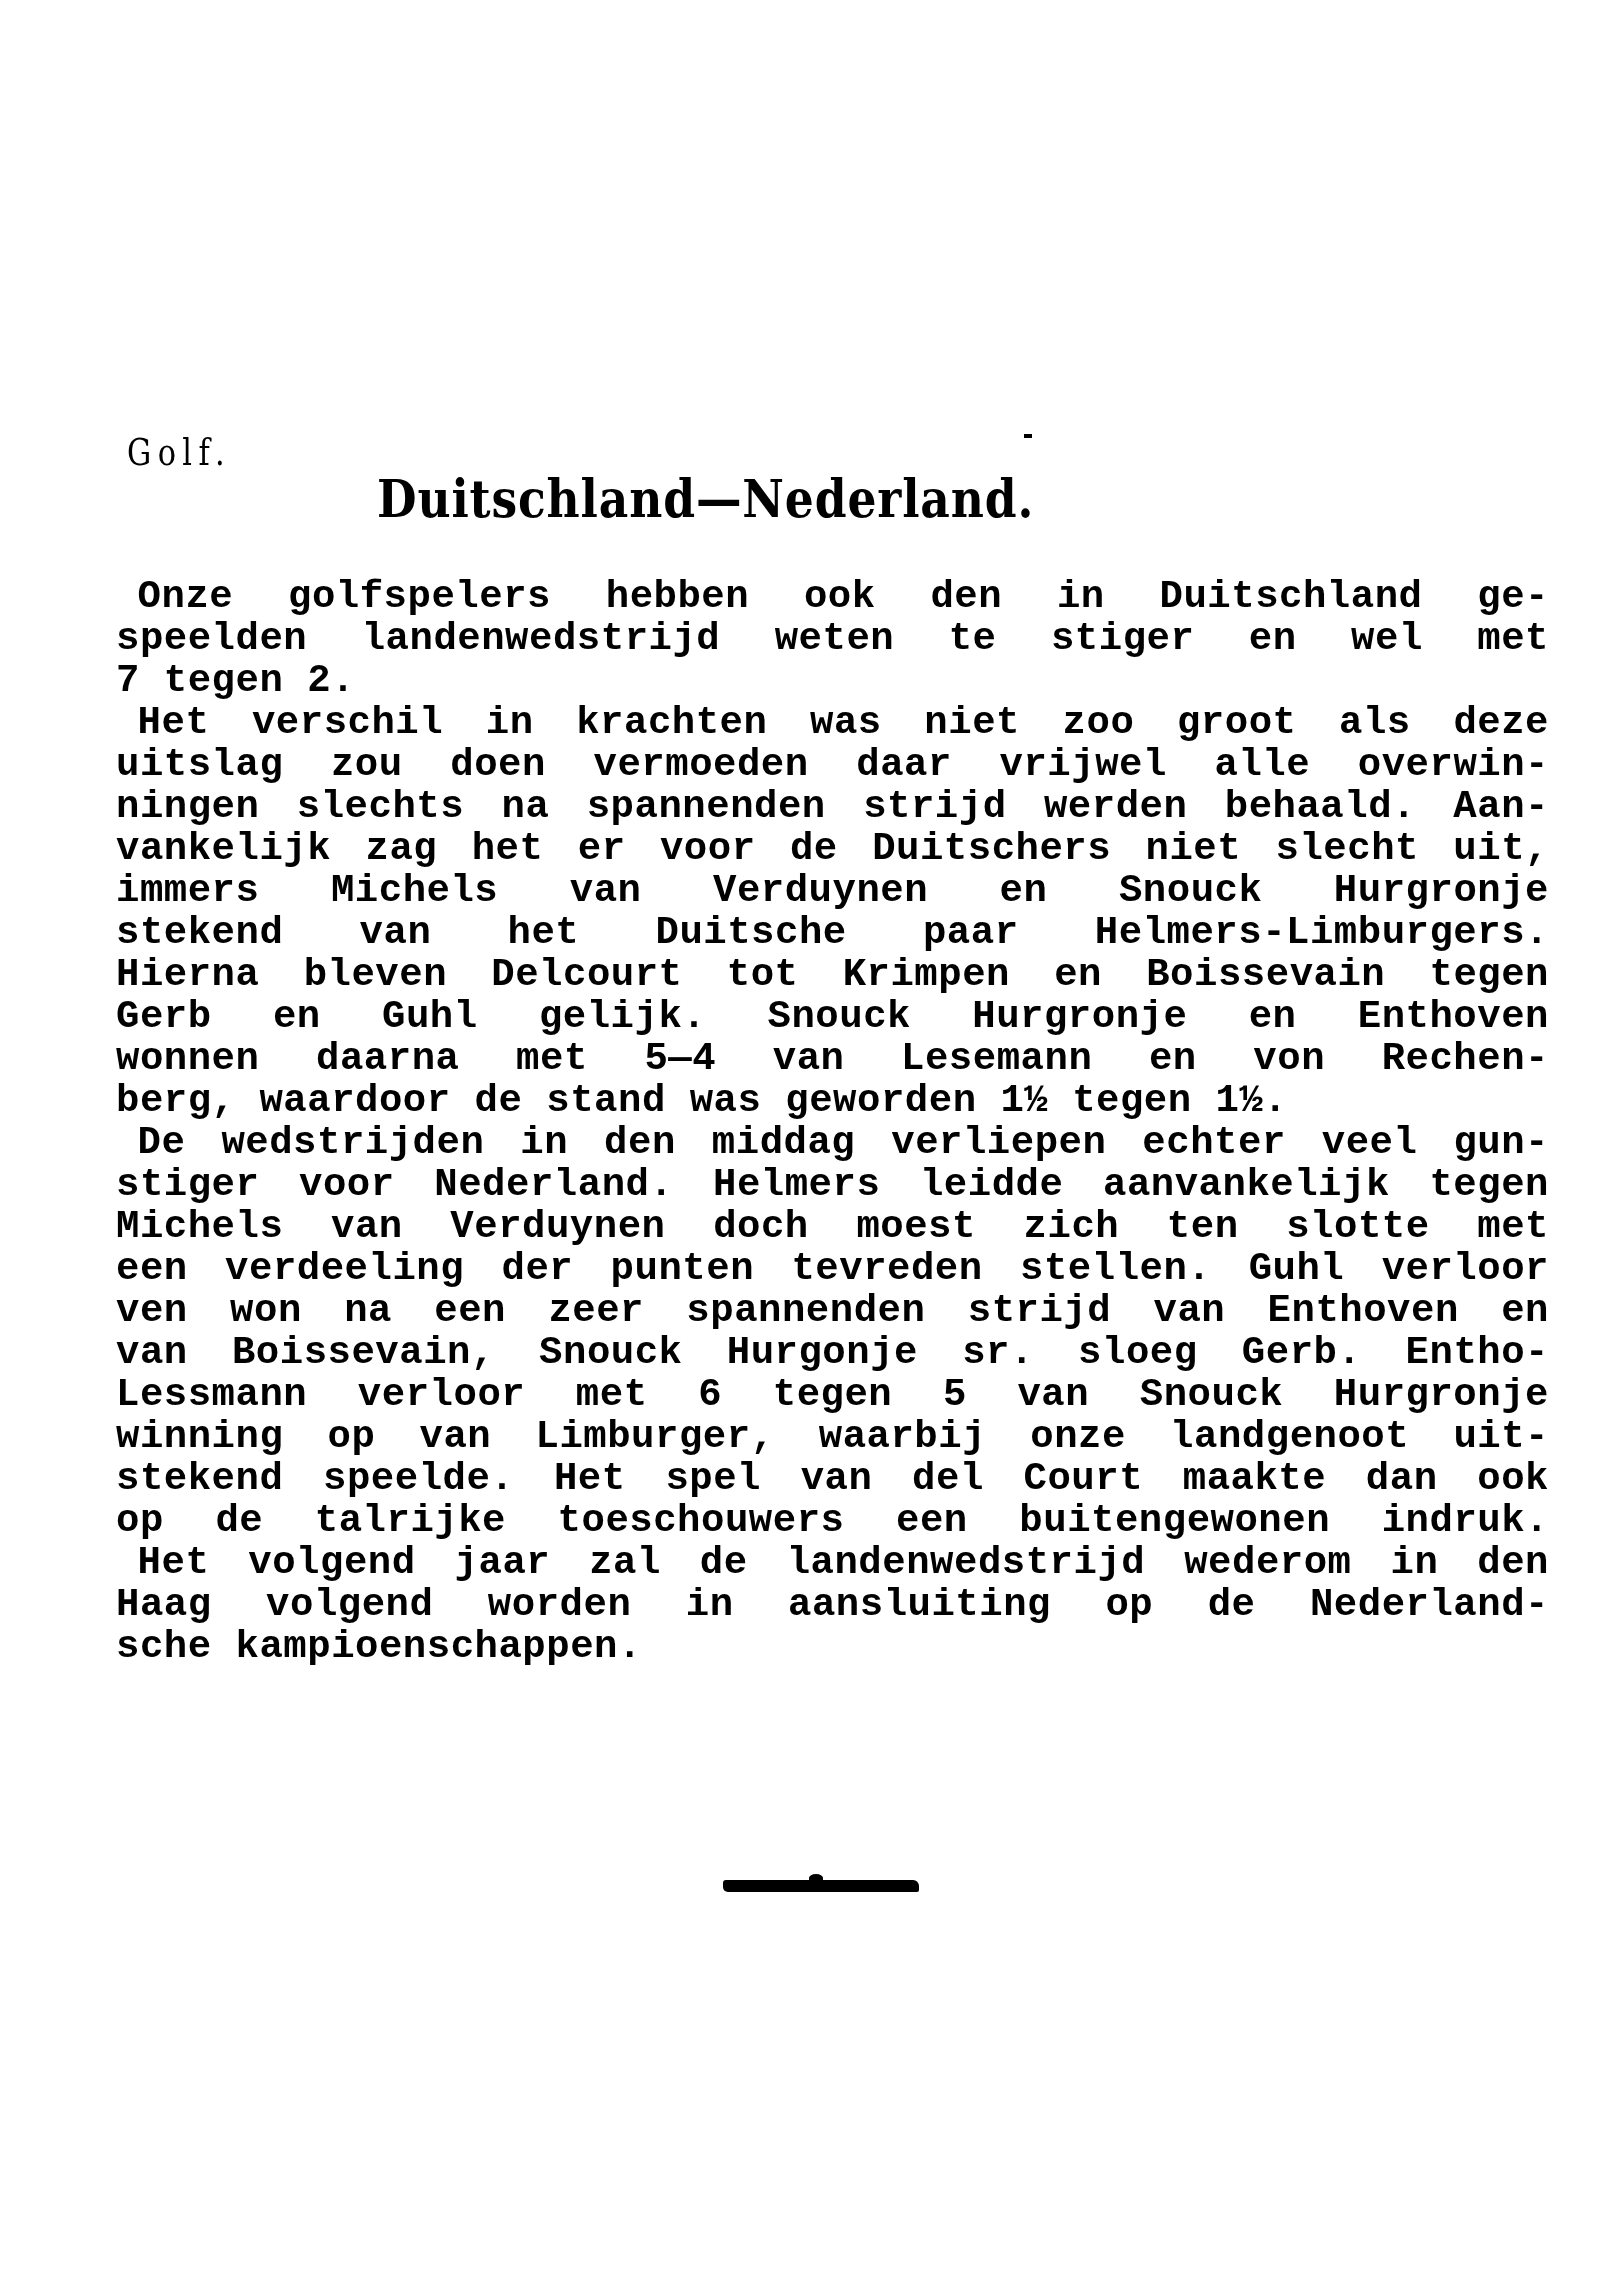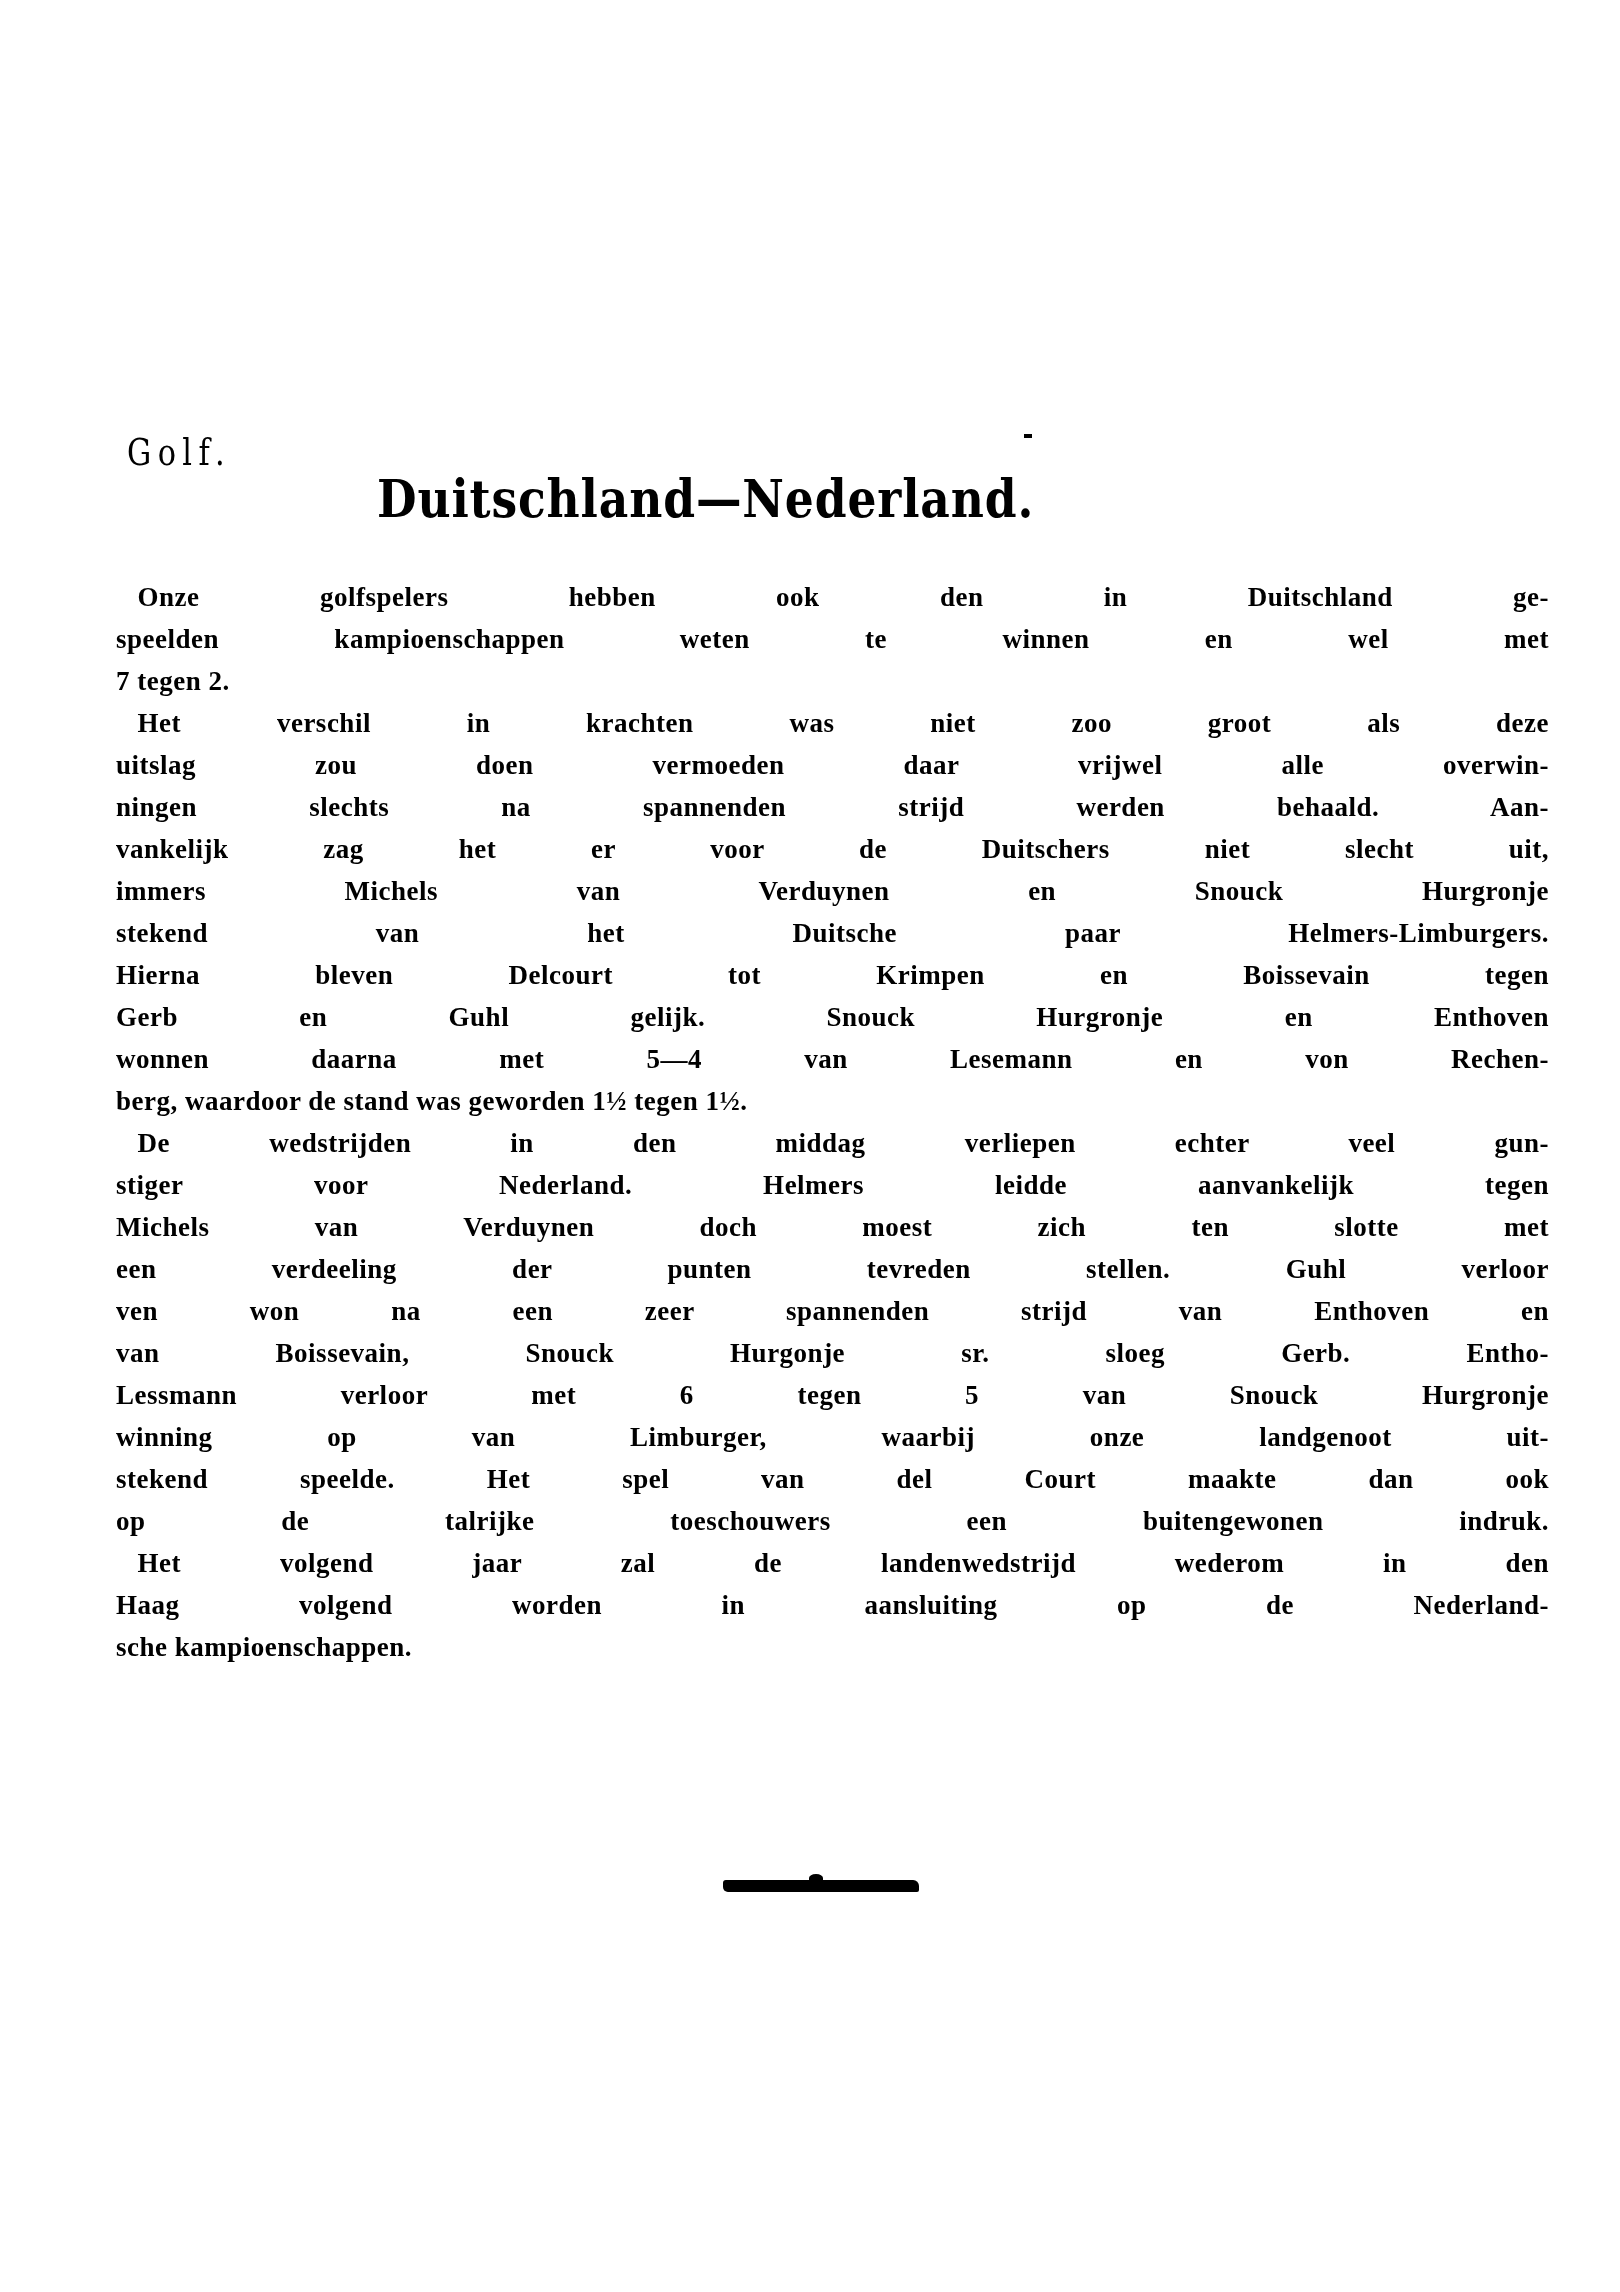--- a/index.html
+++ b/index.html
@@ -58,23 +58,23 @@
     .article-body {
       position: absolute;
       left: 116px;
       top: 576px;
       width: 1433px;
     }
     .line {
       display: block;
       height: 42px;
       line-height: 42px;
-      font-family: Liberation Serif, serif;
+      font-family: Liberation Mono, monospace;
       font-weight: bold;
-      font-size: 27px;
+      font-size: 39px;
       white-space: nowrap;
       text-align: justify;
       text-align-last: justify;
       letter-spacing: 0.5px;
     }
     .line.indent {
       padding-left: 21.6px;
     }
     .line.last {
       text-align-last: left;
@@ -105,21 +105,21 @@
 <div class="clipping">
 
   <div class="section-label">Golf.</div>
 
   <div class="speck"></div>
 
   <div class="headline">Duitschland—Nederland.</div>
 
   <div class="article-body">
     <span class="line indent">Onze golfspelers hebben ook den in Duitschland ge-</span>
-    <span class="line">speelden kampioenschappen weten te winnen en wel met</span>
+    <span class="line">speelden landenwedstrijd weten te stiger en wel met</span>
     <span class="line last">7 tegen 2.</span>
     <span class="line indent">Het verschil in krachten was niet zoo groot als deze</span>
     <span class="line">uitslag zou doen vermoeden daar vrijwel alle overwin-</span>
     <span class="line">ningen slechts na spannenden strijd werden behaald. Aan-</span>
     <span class="line">vankelijk zag het er voor de Duitschers niet slecht uit,</span>
     <span class="line">immers Michels van Verduynen en Snouck Hurgronje</span>
     <span class="line">stekend van het Duitsche paar Helmers-Limburgers.</span>
     <span class="line">Hierna bleven Delcourt tot Krimpen en Boissevain tegen</span>
     <span class="line">Gerb en Guhl gelijk. Snouck Hurgronje en Enthoven</span>
     <span class="line">wonnen daarna met 5—4 van Lesemann en von Rechen-</span>

